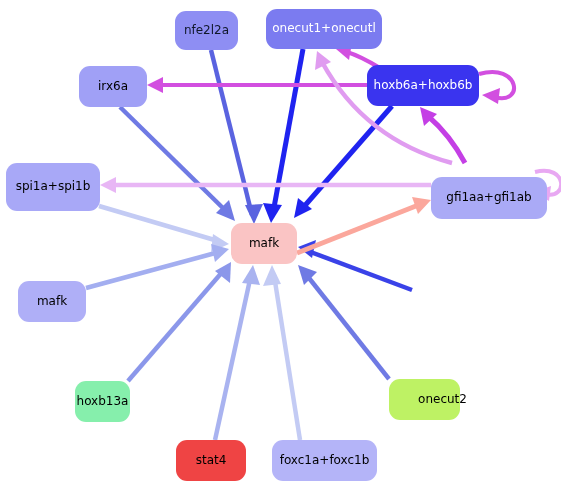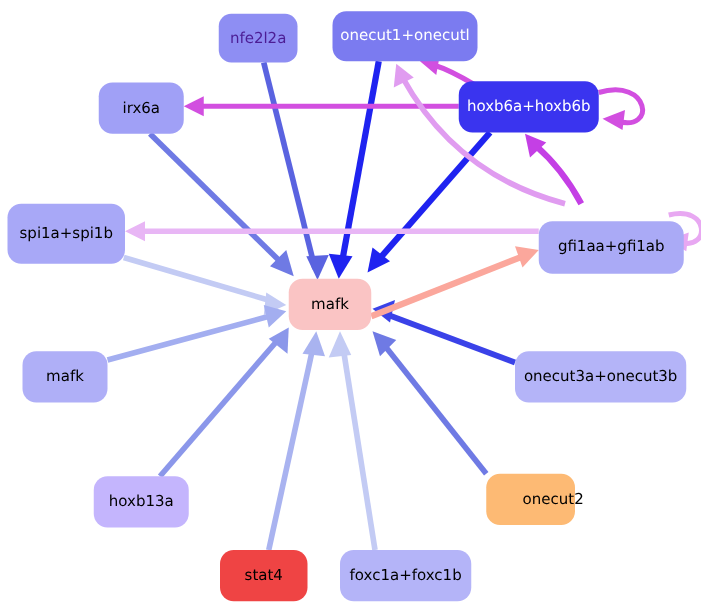--- a/index.html
+++ b/index.html
@@ -92,21 +92,21 @@
     <g>
       <path d="M479,74 C520,62 525,106 494,97" fill="none" stroke="#d24fe0" stroke-width="4"></path>
       <path d="M482,95 L500,88 L498,104 Z" fill="#d24fe0"></path>
     </g>
     <g>
       <path d="M535,172 C568,164 568,200 545,194" fill="none" stroke="#e8a8f2" stroke-width="4"></path>
       <path d="M534,192 L551,186 L549,201 Z" fill="#e8a8f2"></path>
     </g>
   </svg>
 
-  <div class="node" style="left:175px;top:11px;width:63px;height:39px;background:#8e8ef3;color:#4c1d95;border-radius:10px;">
+  <div class="node" style="left:175px;top:11px;width:63px;height:39px;background:#8e8ef3;color:#0f172a;">
     <span class="node-label">nfe2l2a</span>
   </div>
 
   <div class="node" style="left:266px;top:9px;width:116px;height:40px;background:#7b7bf0;color:#fff;">
     <span class="node-label">onecut1+onecutl</span>
   </div>
 
   <div class="node" style="left:367px;top:65px;width:112px;height:41px;background:#3a34ef;color:#fff;justify-content:center;">
     <span class="node-label">hoxb6a+hoxb6b</span>
   </div>
@@ -124,29 +124,26 @@
   </div>
 
   <div class="node" style="left:231px;top:223px;width:66px;height:41px;background:#fac4c4;color:#000;">
     <span class="node-label">mafk</span>
   </div>
 
   <div class="node" style="left:18px;top:281px;width:68px;height:41px;background:#afaff7;color:#000;">
     <span class="node-label">mafk</span>
   </div>
 
-  <div class="node" style="left:412px;top:281px;width:137px;height:41px;background:#b4b4f8;color:#000;">
-    <span class="node-label">onecut3a+onecut3b</span>
-  </div>
 
-  <div class="node" style="left:75px;top:381px;width:76px;height:41px;background:#c4b5fd;color:#000;">
+  <div class="node" style="left:75px;top:381px;width:55px;height:41px;background:#86efac;color:#000;">
     <span class="node-label">hoxb13a</span>
   </div>
 
-  <div class="node" style="left:389px;top:379px;width:71px;height:41px;background:#fdba74;color:#000;padding-left:36px;">
+  <div class="node" style="left:389px;top:379px;width:71px;height:41px;background:#bef264;color:#000;padding-left:36px;">
     <span class="node-label">onecut2</span>
   </div>
 
   <div class="node" style="left:176px;top:440px;width:70px;height:41px;background:#ef4444;color:#000;">
     <span class="node-label">stat4</span>
   </div>
 
   <div class="node" style="left:272px;top:440px;width:105px;height:41px;background:#b4b4f8;color:#000;">
     <span class="node-label">foxc1a+foxc1b</span>
   </div>

